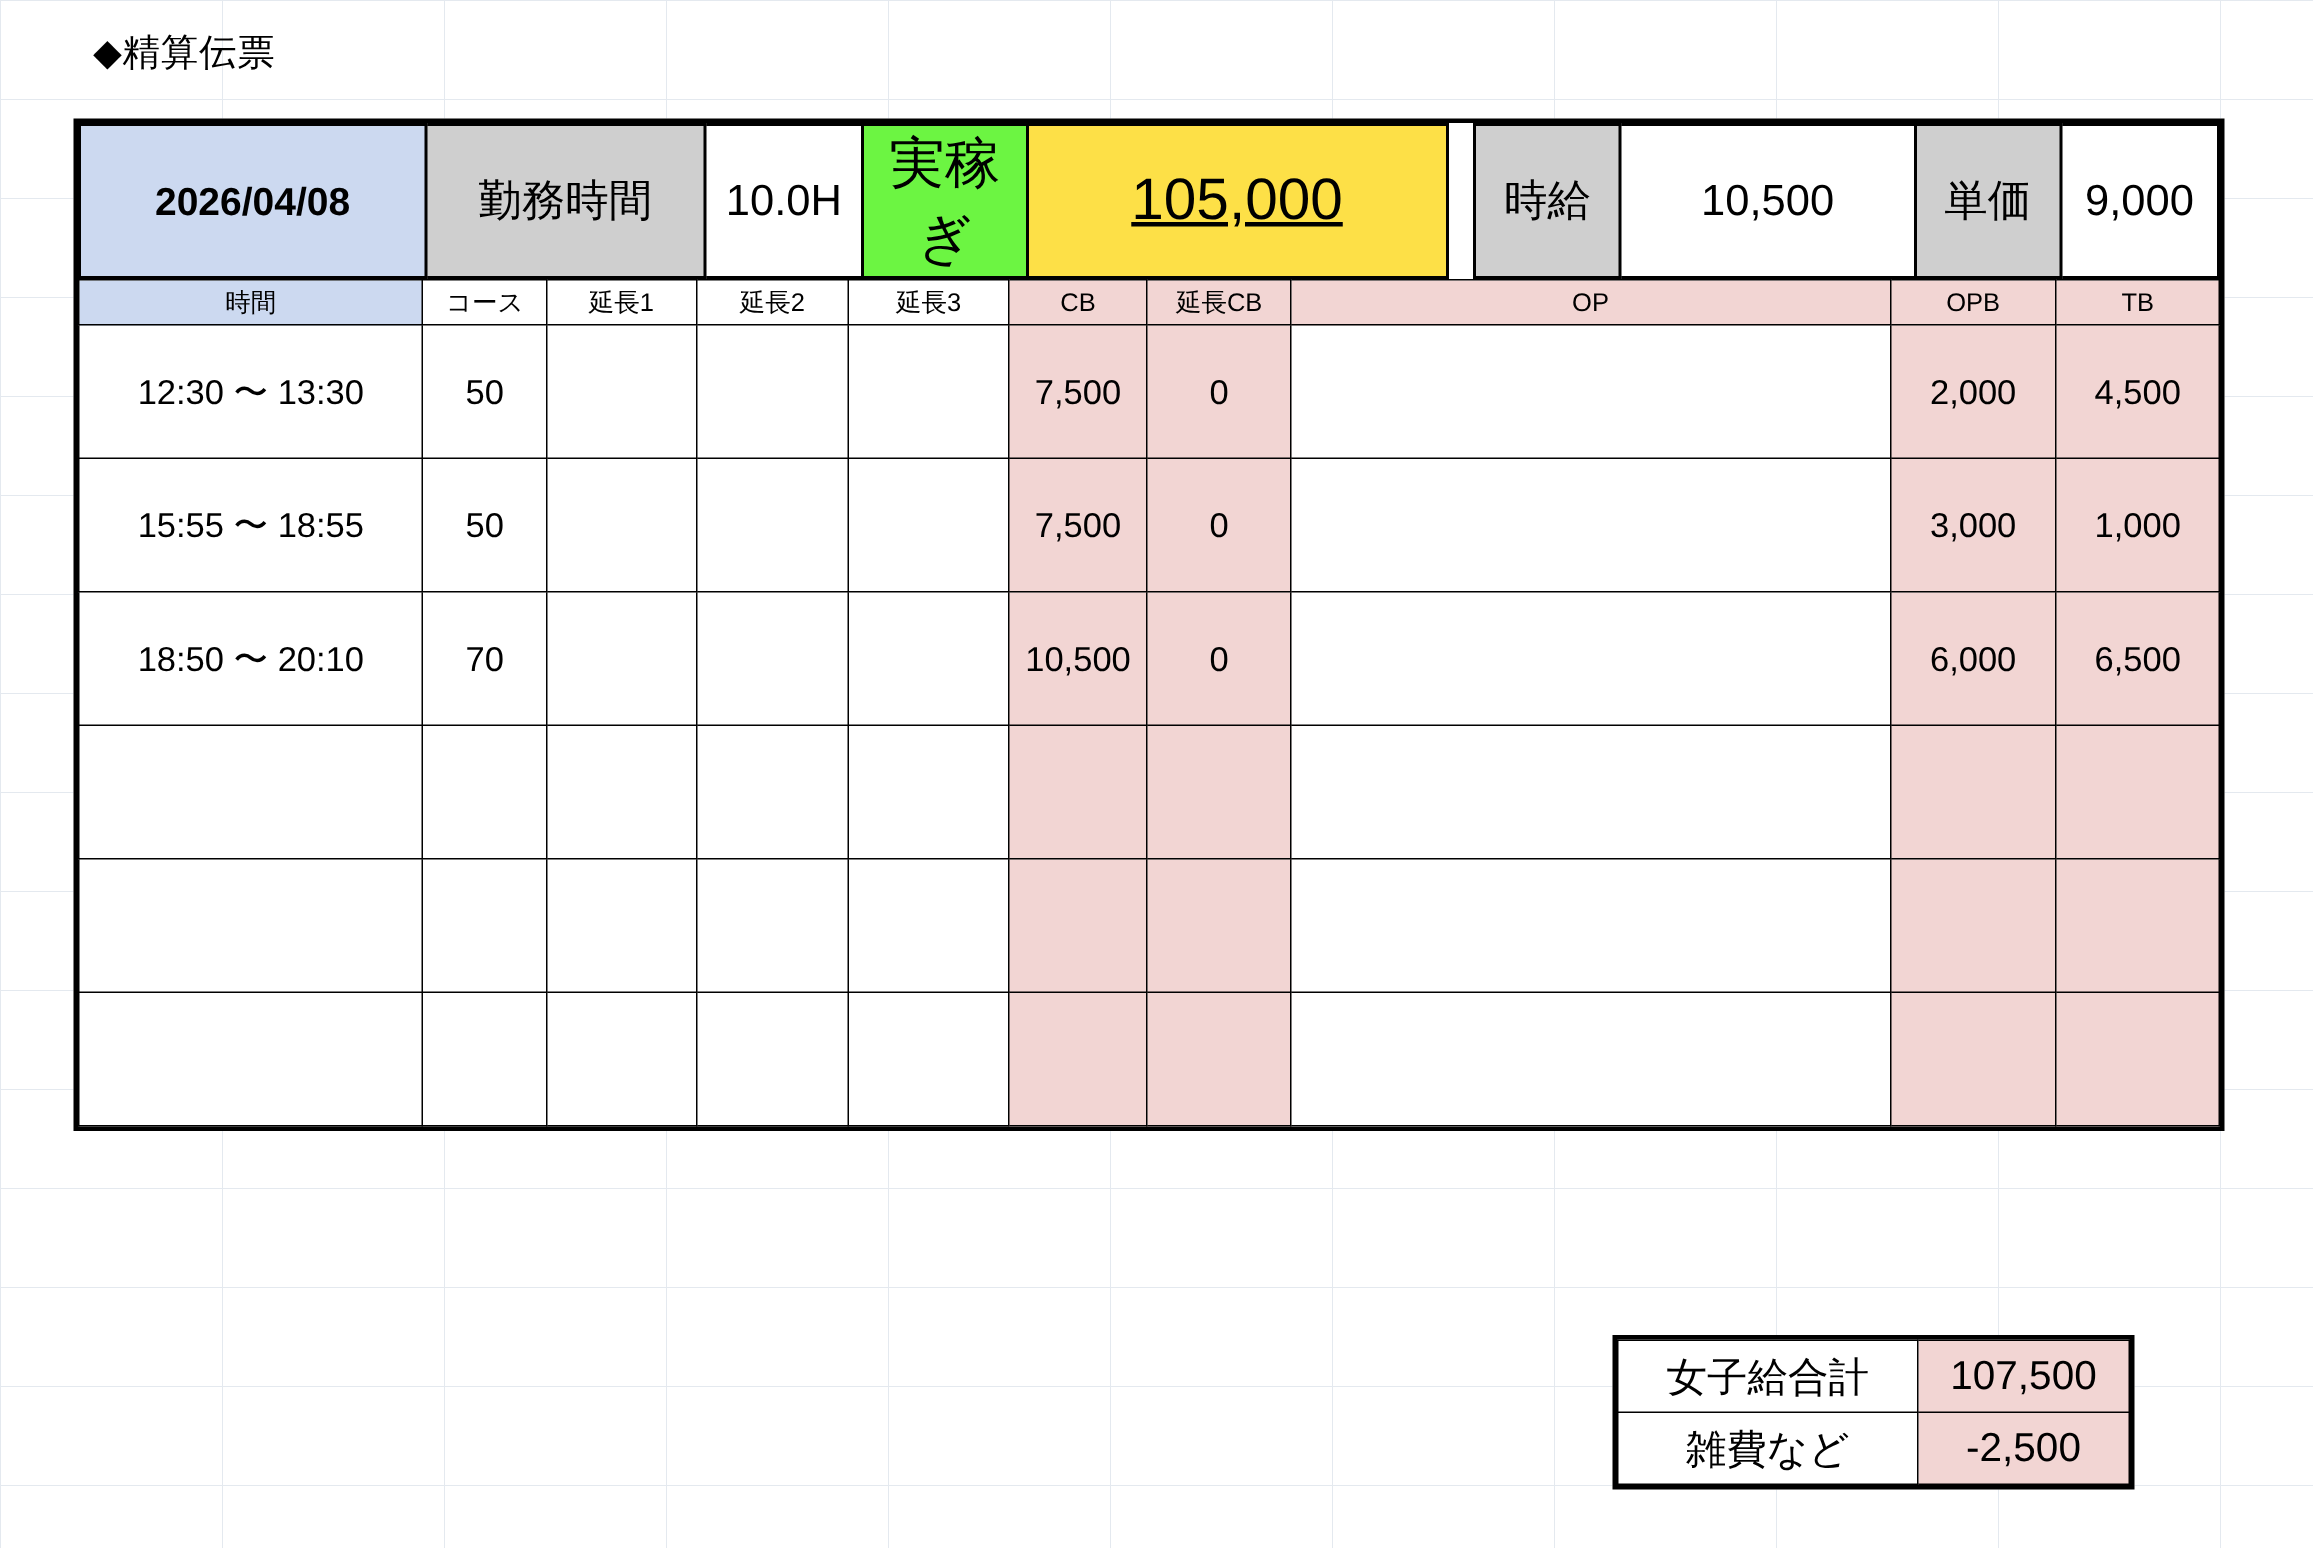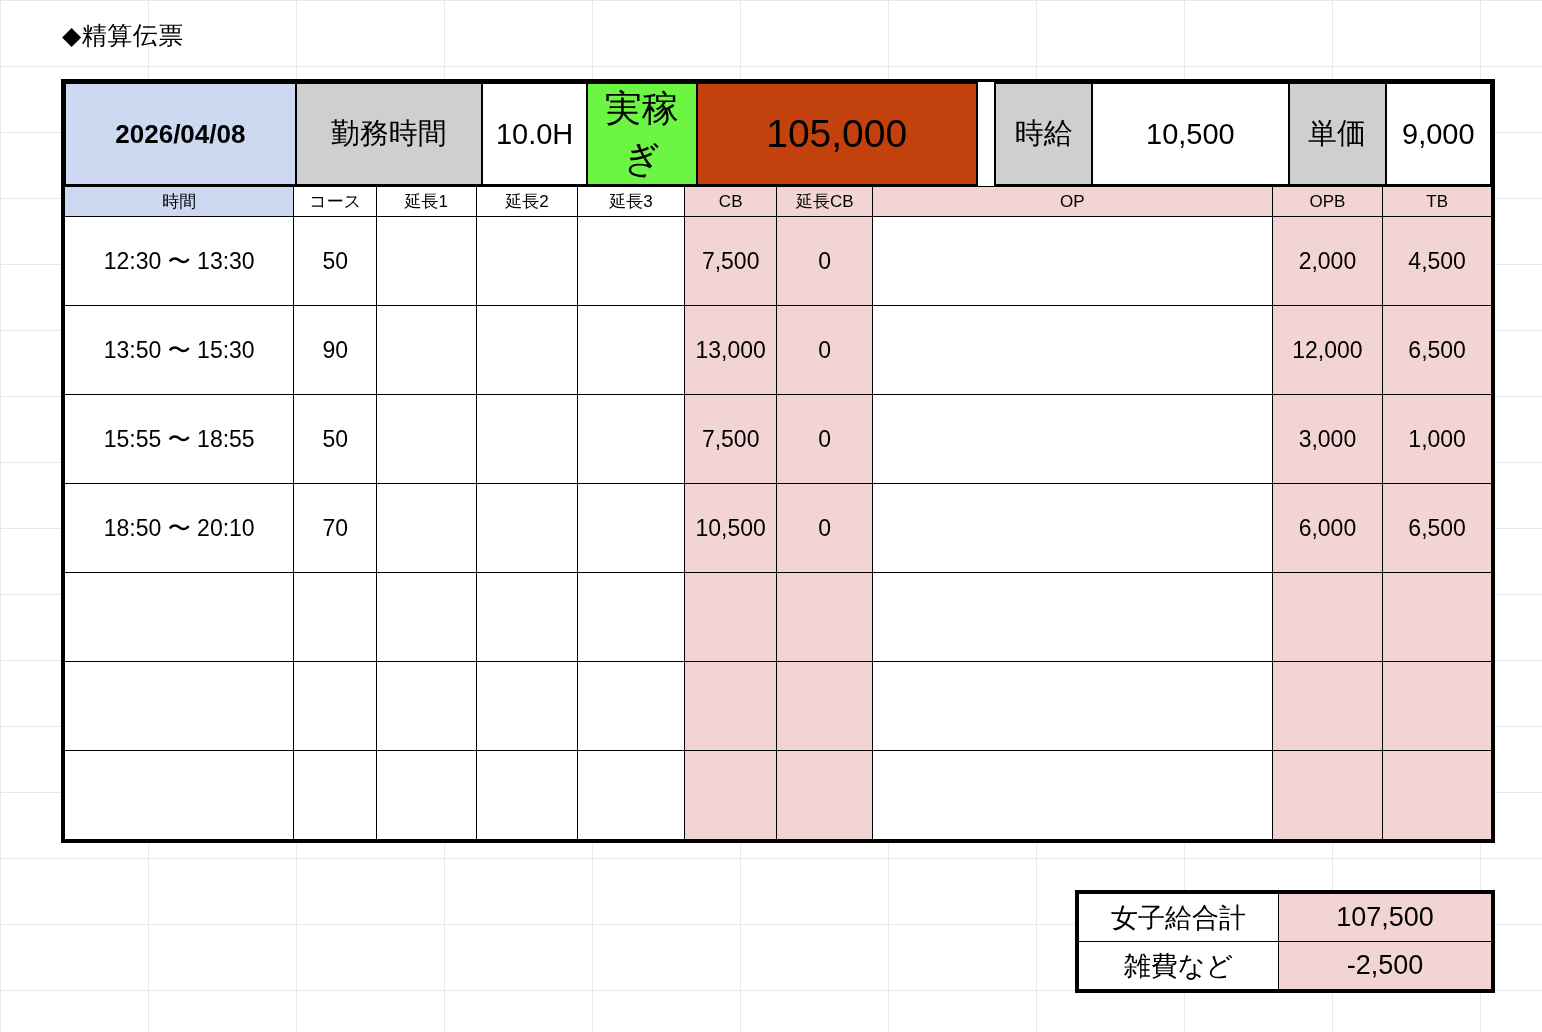--- a/index.html
+++ b/index.html
@@ -38,21 +38,21 @@
     left: 62px;
     top: 20px;
     font-size: 25px;
     line-height: 30px;
     letter-spacing: 0.5px;
   }
 
   
   .voucher {
     position: absolute;
-    left: 61px;
+    left: 49px;
     top: 79px;
     width: 1434px;
     border: 3px solid #000000;
     box-sizing: border-box;
     background: #ffffff;
   }
 
   table {
     border-collapse: collapse;
     table-layout: fixed;
@@ -79,23 +79,24 @@
     font-size: 29px;
   }
   .summary .cell-hours {
     font-size: 29px;
   }
   .summary .cell-lbl-green {
     background: #6cf542;
     font-size: 37px;
   }
   .summary .cell-amount {
-    background: #c2410c;
+    background: #fde047;
     font-size: 39px;
     font-weight: 500;
+    text-decoration: underline;
   }
   .summary .cell-value {
     font-size: 29px;
   }
   .summary .spacer {
     border: none;
     background: transparent;
     width: 18px;
   }
 
@@ -122,21 +123,21 @@
     box-sizing: border-box;
   }
   .data td.pink { background: #f2d5d3; }
   .data td.op { background: #ffffff; }
 
   
   .totals {
     position: absolute;
     left: 1075px;
     top: 890px;
-    width: 420px;
+    width: 348px;
     border: 3px solid #000;
     box-sizing: border-box;
     background: #ffffff;
   }
   .totals td {
     border: 1px solid #000;
     height: 48px;
     text-align: center;
     vertical-align: middle;
     font-size: 27px;
@@ -204,32 +205,20 @@
           <td></td>
           <td></td>
           <td></td>
           <td class="pink">7,500</td>
           <td class="pink">0</td>
           <td class="op"></td>
           <td class="pink">2,000</td>
           <td class="pink">4,500</td>
         </tr>
 
-        <tr class="data">
-          <td>13:50 〜 15:30</td>
-          <td>90</td>
-          <td></td>
-          <td></td>
-          <td></td>
-          <td class="pink">13,000</td>
-          <td class="pink">0</td>
-          <td class="op"></td>
-          <td class="pink">12,000</td>
-          <td class="pink">6,500</td>
-        </tr>
 
         <tr class="data">
           <td>15:55 〜 18:55</td>
           <td>50</td>
           <td></td>
           <td></td>
           <td></td>
           <td class="pink">7,500</td>
           <td class="pink">0</td>
           <td class="op"></td>

